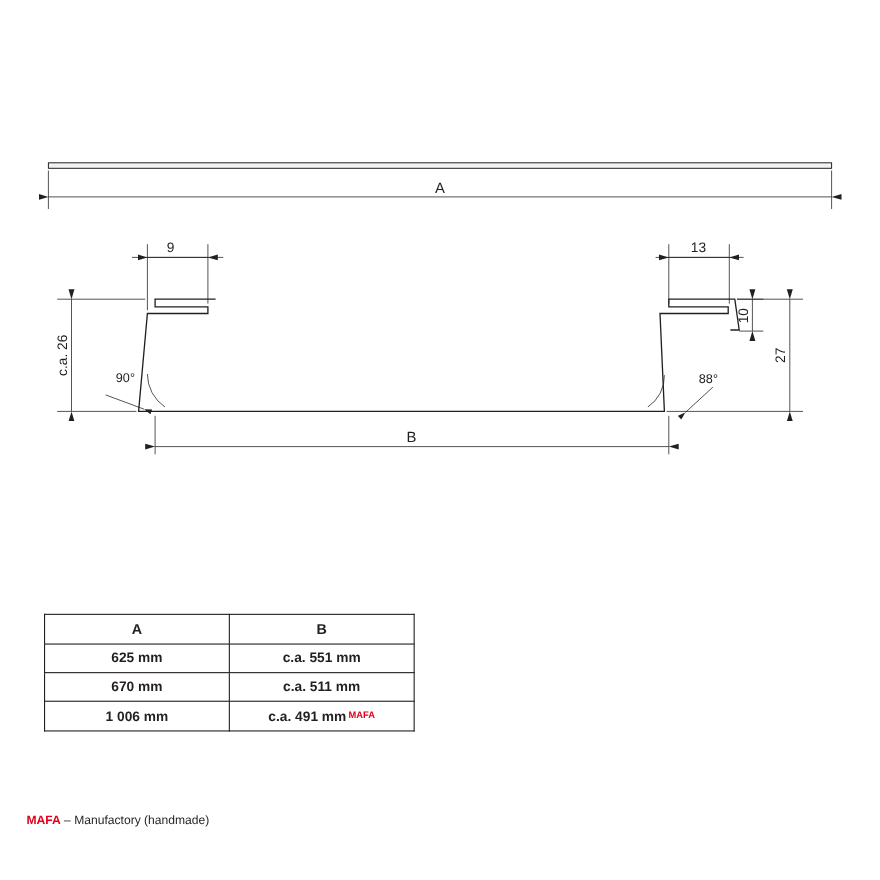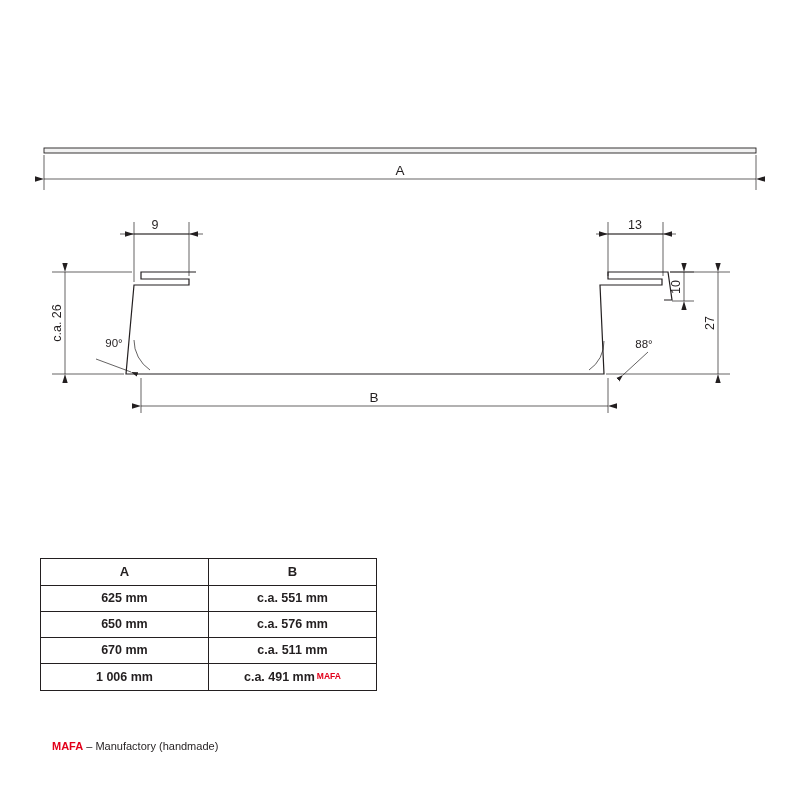--- a/index.html
+++ b/index.html
@@ -71,21 +71,21 @@
   #spec-table .col-b { width: 168px; }
   .mafa-sup {
     color: #e2001a;
     font-size: 8.5px;
     font-weight: bold;
     vertical-align: 2px;
     margin-left: 2px;
   }
   #footnote {
     position: absolute;
-    left: 52px;
+    left: 24px;
     top: 740px;
     font-size: 11px;
     color: #231f20;
     white-space: nowrap;
   }
   #footnote .mafa-red {
     color: #e2001a;
     font-weight: bold;
     font-size: 11px;
   }
@@ -190,24 +190,20 @@
         <th class="col-a">A</th>
         <th class="col-b">B</th>
       </tr>
     </thead>
     <tbody>
       <tr>
         <td>625 mm</td>
         <td>c.a.  551 mm</td>
       </tr>
       <tr>
-        <td>650 mm</td>
-        <td>c.a.  576 mm</td>
-      </tr>
-      <tr>
         <td>670 mm</td>
         <td>c.a.  511 mm</td>
       </tr>
       <tr>
         <td>1 006 mm</td>
         <td><span>c.a.  491 mm</span><span class="mafa-sup">MAFA</span></td>
       </tr>
     </tbody>
   </table>
 

